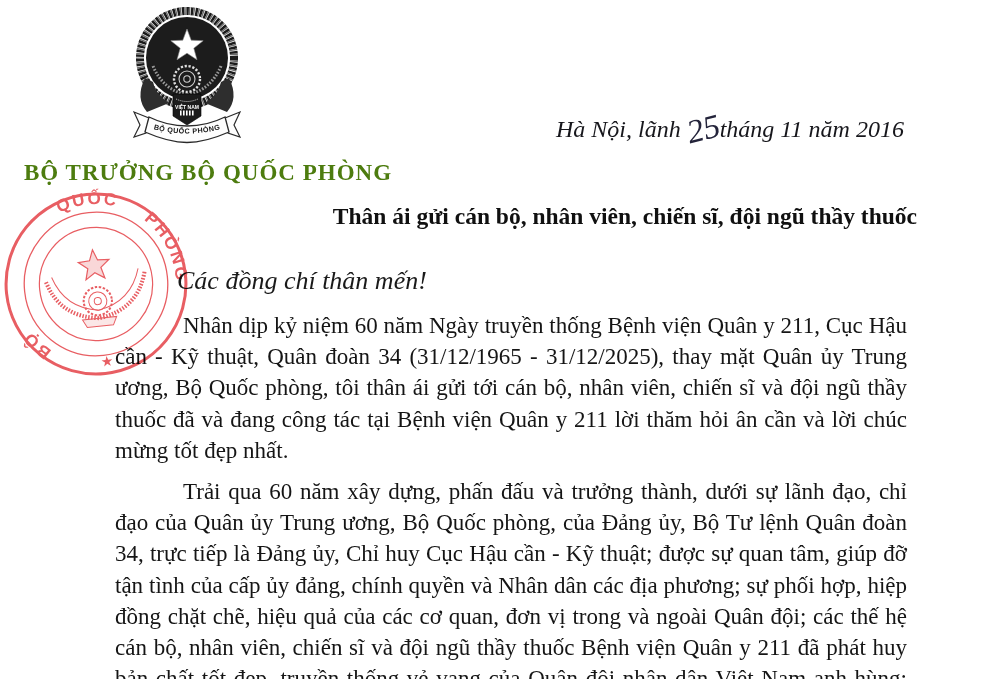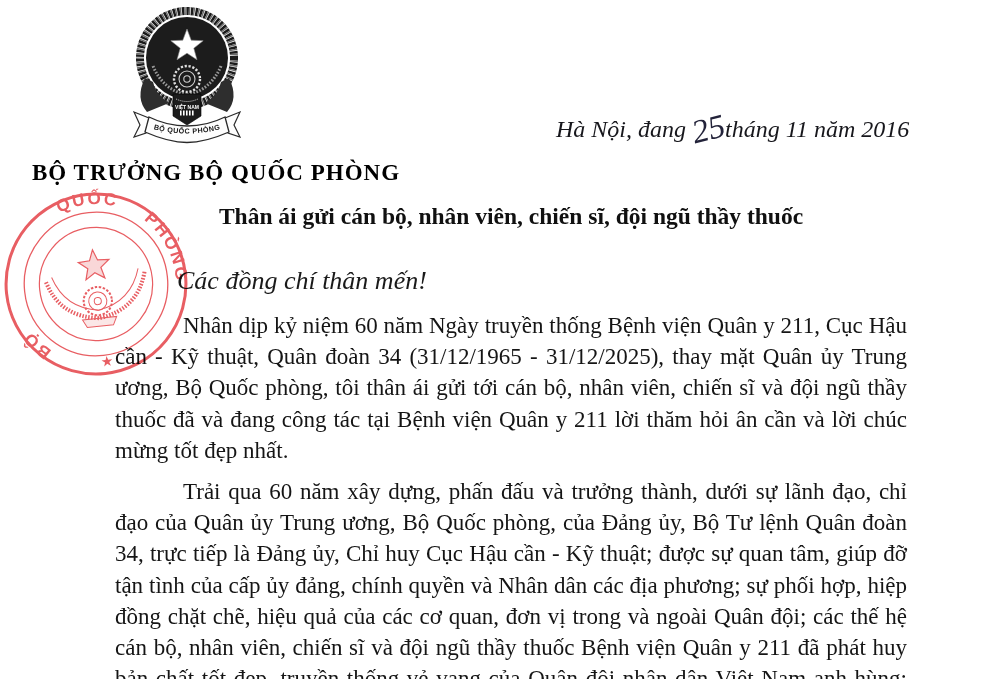--- a/index.html
+++ b/index.html
@@ -16,27 +16,27 @@
     position:absolute; left:556px; top:116px; white-space:nowrap;
     font-style:italic; font-size:24px; color:#17171c;
   }
   .handwritten-day {
     display:inline-block; font-size:33px; line-height:20px;
     transform:rotate(-14deg) translateY(3px);
     margin:0 1px 0 5px; color:#23233a; font-weight:500;
   }
 
   .sender-title {
-    position:absolute; left:32px; top:160px;
-    font-weight:bold; font-size:23px; letter-spacing:1px; color:#000000;
+    position:absolute; left:24px; top:160px;
+    font-weight:bold; font-size:23px; letter-spacing:1px; color:#4d7c0f;
   }
 
   .heading {
     position:absolute; left:105px; top:202px; width:812px;
-    text-align:center; font-weight:bold; font-size:23.5px; line-height:28px; color:#101010;
+    text-align:right; font-weight:bold; font-size:23.5px; line-height:28px; color:#101010;
   }
 
   .salutation {
     position:absolute; left:177px; top:266px;
     font-style:italic; font-size:26px;
   }
 
   .body-text {
     position:absolute; left:105px; top:300px; width:812px;
     font-size:23px; line-height:31.2px; text-align:justify; color:#151515;
@@ -91,21 +91,21 @@
     <path d="M16,112 L1,106 L7,119 L1,131 L13,127 Z" fill="#fdfdfd" stroke="#2a2a2a" stroke-width="1.2"></path>
     <path d="M92,112 L107,106 L101,119 L107,131 L95,127 Z" fill="#fdfdfd" stroke="#2a2a2a" stroke-width="1.2"></path>
     <path d="M16,111 C40,123 68,123 92,111 L96,126 C64,140 44,140 12,126 Z" fill="#fdfdfd" stroke="#2a2a2a" stroke-width="1.3"></path>
     <path id="bannerArc" d="M16,122 Q54,133 92,122" fill="none" stroke="none"></path>
     <text font-size="7.2" font-weight="bold" fill="#161616" letter-spacing="0.4">
       <textPath href="#bannerArc" startOffset="50%" text-anchor="middle">BỘ QUỐC PHÒNG</textPath>
     </text>
   </svg>
 
   <div class="dateline">
-    <span>Hà Nội, đang</span><span class="handwritten-day">25</span><span>tháng 11 năm 2016</span>
+    <span>Hà Nội, lãnh</span><span class="handwritten-day">25</span><span>tháng 11 năm 2016</span>
   </div>
 
   <div class="sender-title">BỘ TRƯỞNG BỘ QUỐC PHÒNG</div>
 
   <svg class="stamp" viewBox="0 0 190 190" aria-hidden="true">
     <g stroke="currentColor" fill="none">
       <circle cx="95" cy="95" r="89" stroke-width="3"></circle>
       <circle cx="95" cy="95" r="71" stroke-width="1.3"></circle>
 
       <circle cx="95" cy="95" r="56" stroke-width="1.2"></circle>

